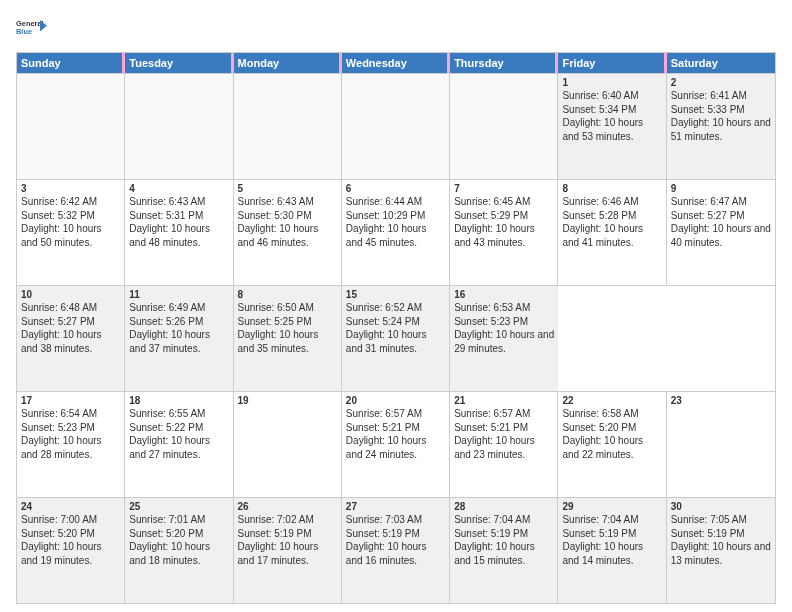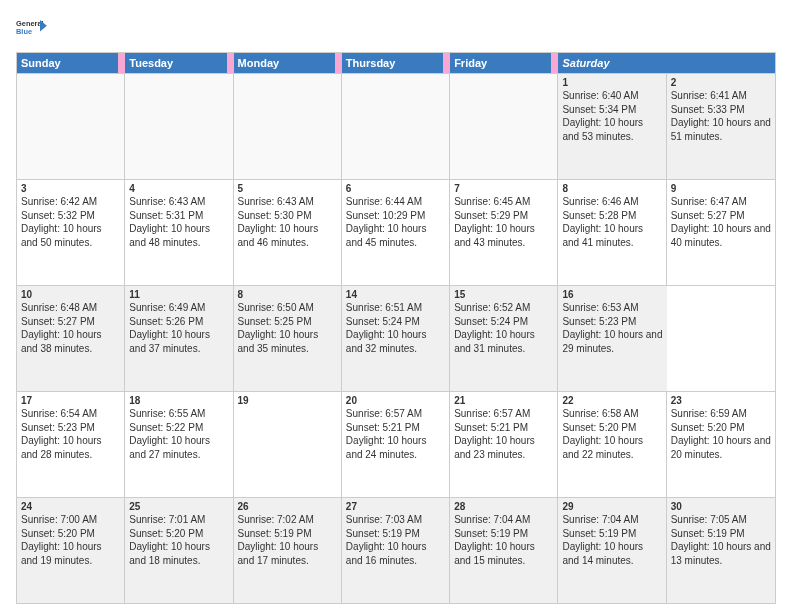--- a/index.html
+++ b/index.html
@@ -55,23 +55,23 @@
       display: grid;
       grid-template-columns: repeat(7, 1fr);
       background: #3a7bbf;
     }
     .cal-header-cell {
       color: #fff;
       font-size: 11px;
       font-weight: bold;
       padding: 4px 4px;
       text-align: left;
-      border-right: 7px solid #f9a8d4;
-    }
-    .cal-header-cell:last-child { border-right: none; font-style: italic; }
+      border-right: 3px solid #f9a8d4;
+    }
+    .cal-header-cell:last-child { border-right: none; }
     .cal-body {
       flex: 1;
       display: flex;
       flex-direction: column;
     }
     .cal-row {
       display: grid;
       grid-template-columns: repeat(7, 1fr);
       flex: 1;
       border-top: 1px solid #ccc;
@@ -117,20 +117,21 @@
       <div class="month-title"></div>
       <div class="subtitle"></div>
     </div>
   </div>
 
   <div class="calendar">
     <div class="cal-header-row">
     <div class="cal-header-cell">Sunday</div>
         <div class="cal-header-cell">Tuesday</div>
         <div class="cal-header-cell">Monday</div>
+        <div class="cal-header-cell">Wednesday</div>
         <div class="cal-header-cell">Thursday</div>
         <div class="cal-header-cell">Friday</div>
         <div class="cal-header-cell">Saturday</div>
       </div>
     <div class="cal-body">
     <div class="cal-row">
           <div class="cal-cell empty"></div>
           <div class="cal-cell empty"></div>
           <div class="cal-cell empty"></div>
           <div class="cal-cell empty"></div>
@@ -205,26 +206,20 @@
 Sunset: 5:26 PM
 Daylight: 10 hours and 37 minutes.</div>
           </div>
           <div class="cal-cell shaded">
             <span class="day-num">8</span>
             <div class="cell-text">Sunrise: 6:50 AM
 Sunset: 5:25 PM
 Daylight: 10 hours and 35 minutes.</div>
           </div>
           <div class="cal-cell shaded">
-            <span class="day-num">14</span>
-            <div class="cell-text">Sunrise: 6:51 AM
-Sunset: 5:24 PM
-Daylight: 10 hours and 32 minutes.</div>
-          </div>
-          <div class="cal-cell shaded">
             <span class="day-num">15</span>
             <div class="cell-text">Sunrise: 6:52 AM
 Sunset: 5:24 PM
 Daylight: 10 hours and 31 minutes.</div>
           </div>
           <div class="cal-cell shaded">
             <span class="day-num">16</span>
             <div class="cell-text">Sunrise: 6:53 AM
 Sunset: 5:23 PM
 Daylight: 10 hours and 29 minutes.</div>
@@ -259,23 +254,20 @@
 Daylight: 10 hours and 23 minutes.</div>
           </div>
           <div class="cal-cell">
             <span class="day-num">22</span>
             <div class="cell-text">Sunrise: 6:58 AM
 Sunset: 5:20 PM
 Daylight: 10 hours and 22 minutes.</div>
           </div>
           <div class="cal-cell">
             <span class="day-num">23</span>
-            <div class="cell-text">Sunrise: 6:59 AM
-Sunset: 5:20 PM
-Daylight: 10 hours and 20 minutes.</div>
           </div>
         </div>
         <div class="cal-row">
           <div class="cal-cell shaded">
             <span class="day-num">24</span>
             <div class="cell-text">Sunrise: 7:00 AM
 Sunset: 5:20 PM
 Daylight: 10 hours and 19 minutes.</div>
           </div>
           <div class="cal-cell shaded">

